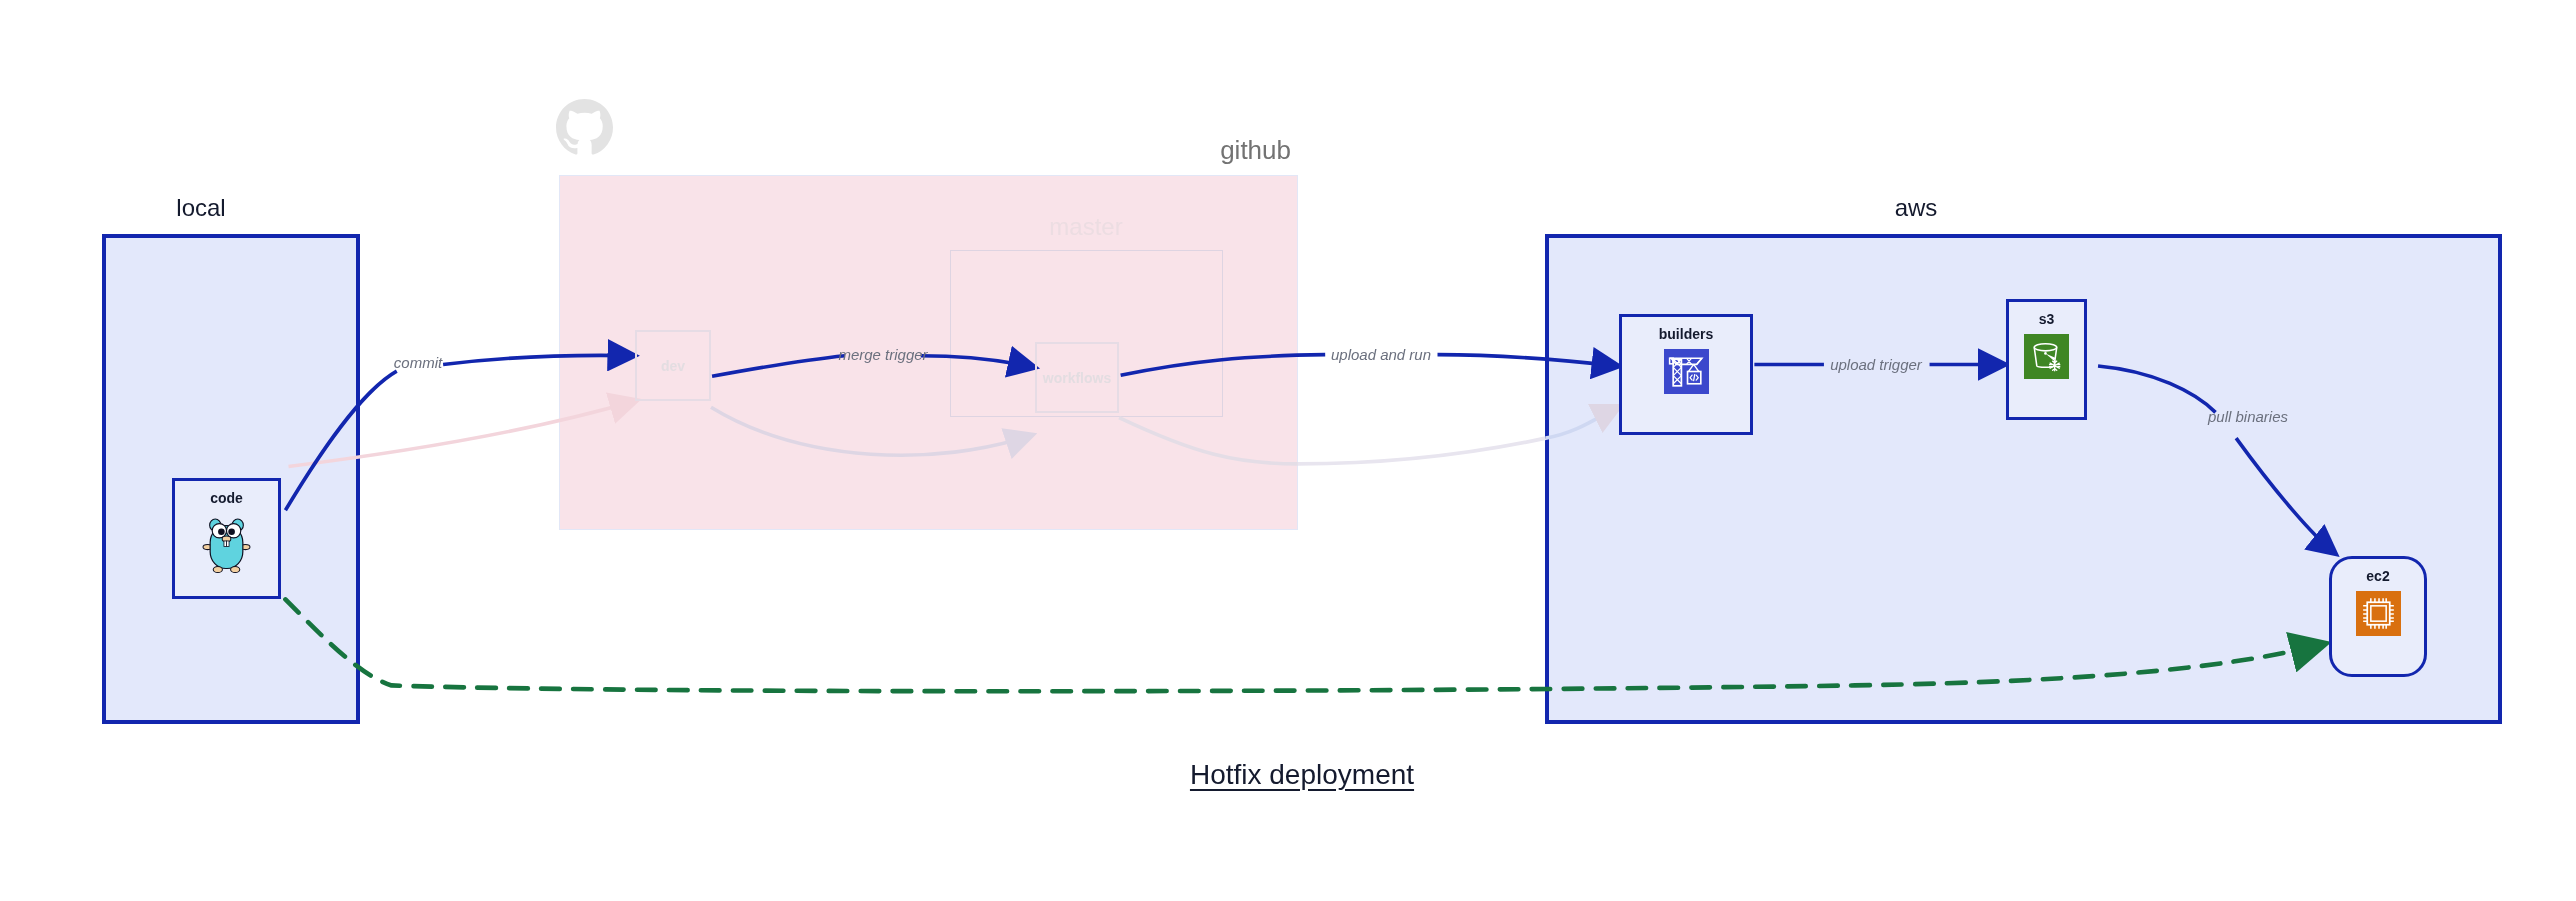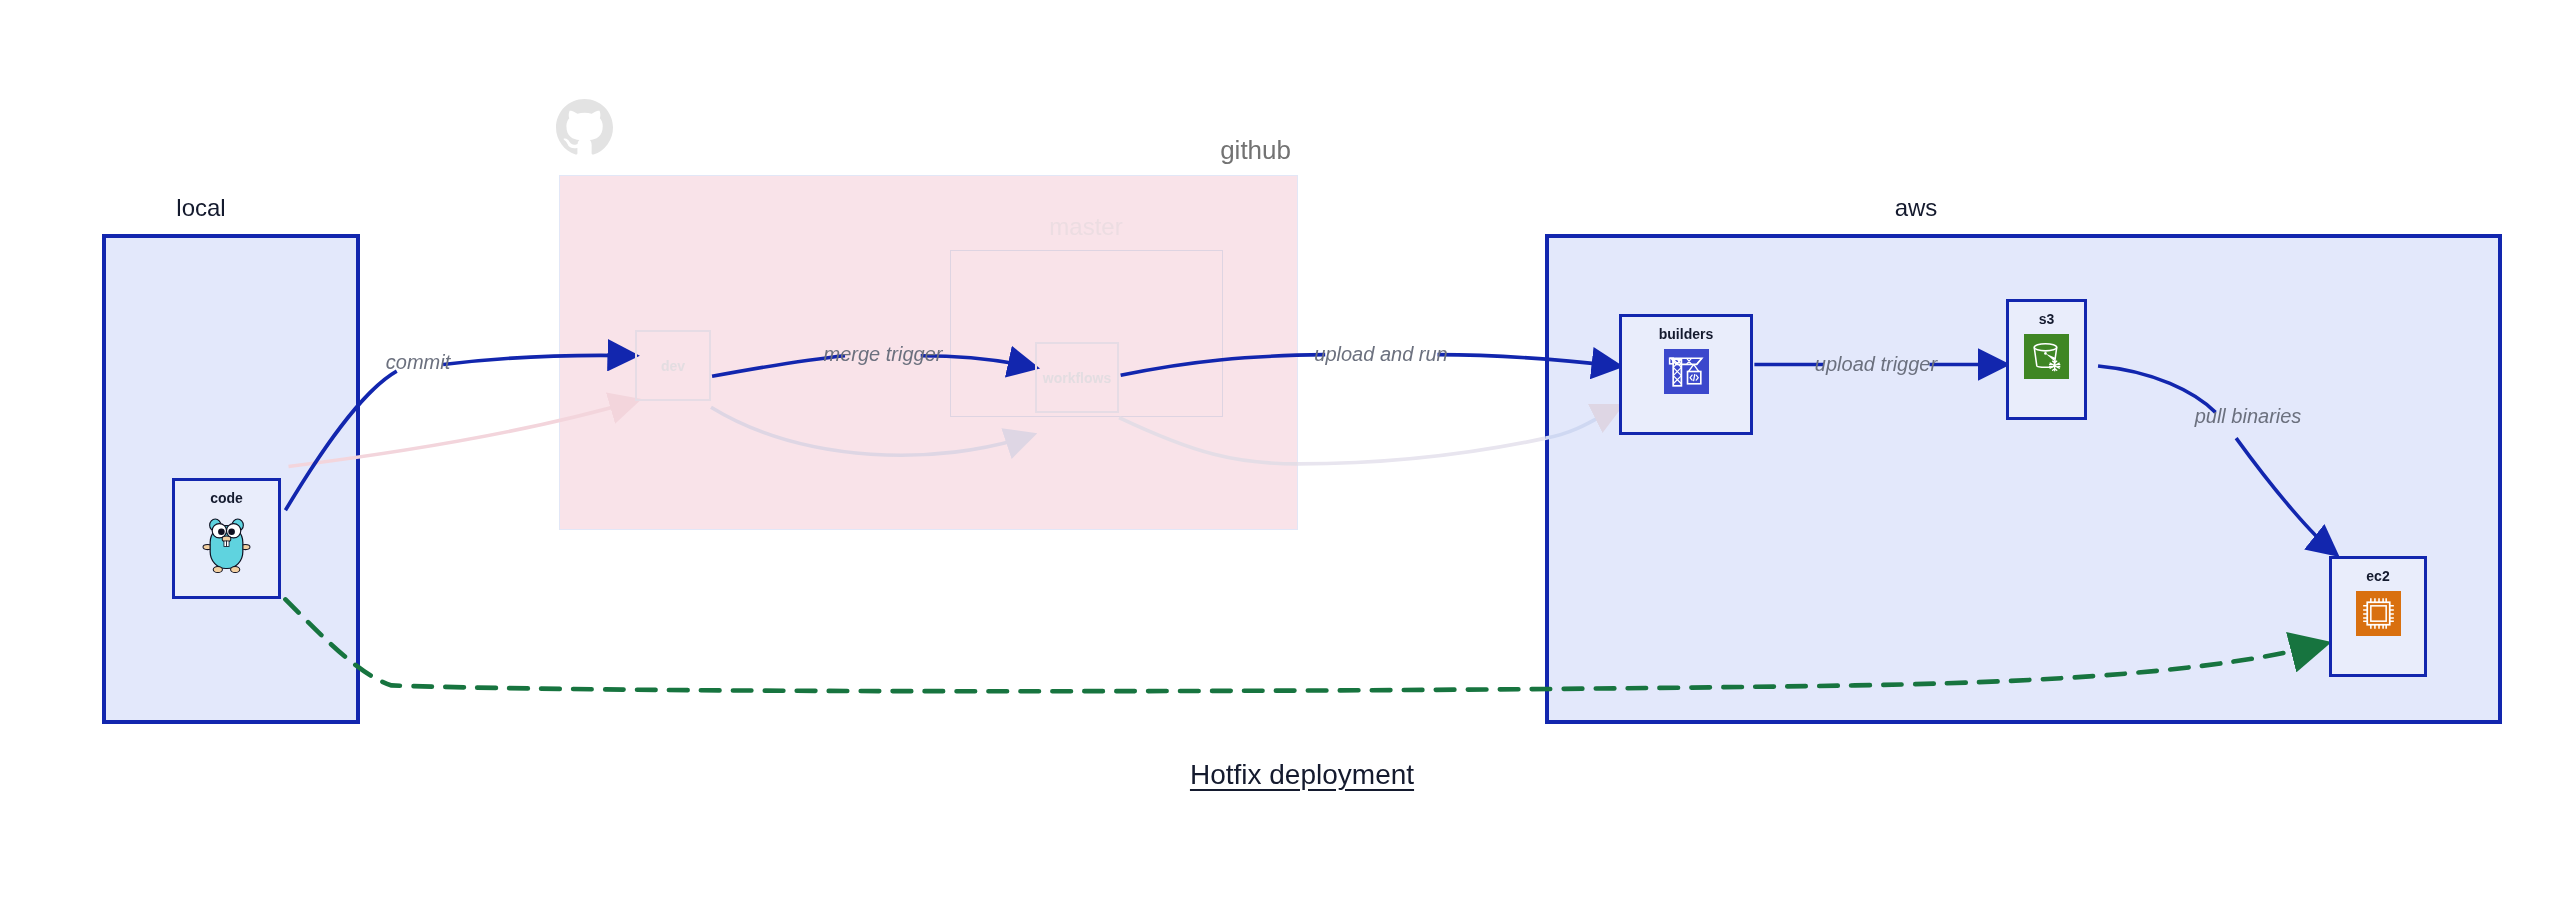--- a/index.html
+++ b/index.html
@@ -119,21 +119,21 @@
     line-height: 1;
     white-space: nowrap;
   }
   .node-icon {
     margin-top: 8.2px;
   }
 
   .node-code     { left: 172px;  top: 478px;  width: 109px; height: 121px; }
   .node-builders { left: 1619px; top: 299px;  width: 134px; height: 121px; margin-top: 15px; }
   .node-s3       { left: 2006px; top: 299px;  width: 81px; height: 121px; }
-  .node-ec2      { left: 2329px; top: 556px; width: 98px; height: 121px; }
+  .node-ec2      { left: 2329px; top: 556px; width: 98px; height: 121px; border-radius: 23px; }
 
   
   .node-ghost {
     position: absolute;
     box-sizing: border-box;
     background: transparent;
     border: 2.1px solid #e6dce5;
     display: flex;
     align-items: center;
     justify-content: center;
@@ -153,21 +153,21 @@
     position: absolute;
     left: 0; top: 0;
     width: 2604px;
     height: 902px;
     pointer-events: none;
   }
 
   
   .edge-label {
     position: absolute;
-    font-size: 20px;
+    font-size: 15px;
     font-style: italic;
     color: #6b707e;
     white-space: nowrap;
     line-height: 1;
     transform: translate(-50%, -50%);
   }
 
   
   .caption {
     position: absolute;

